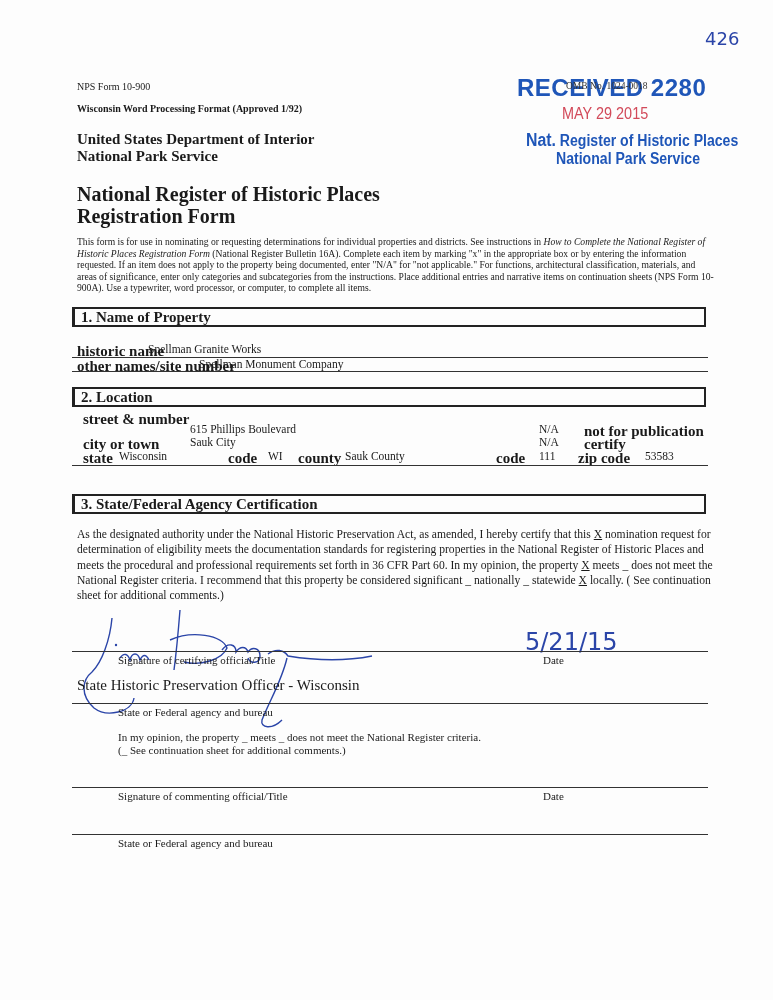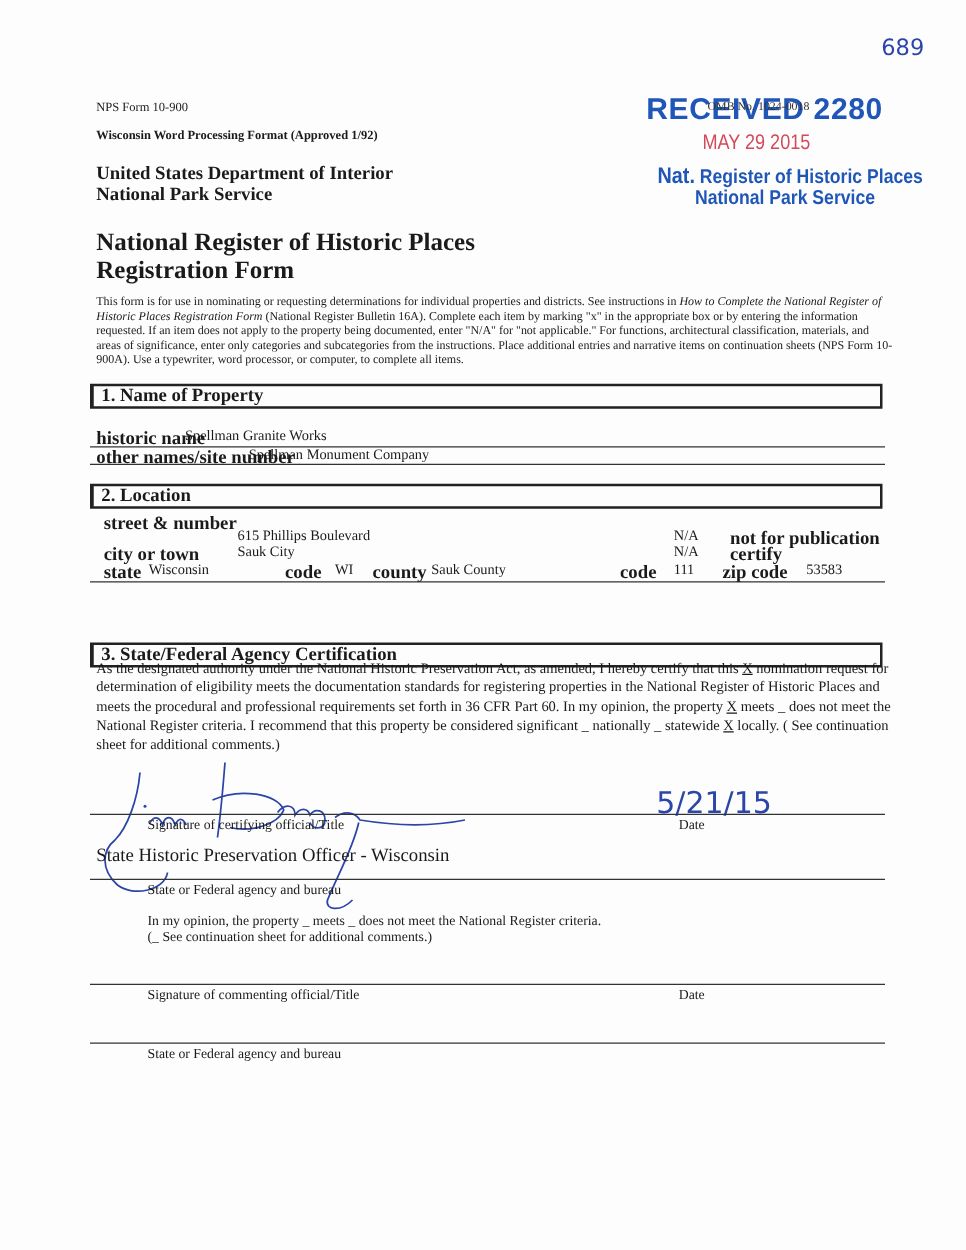--- a/index.html
+++ b/index.html
@@ -25,21 +25,21 @@
   .body-text { font-size: 11.6px; line-height: 15.3px; width: 640px; }
   .u { text-decoration: underline; }
   .stamp-blue { color: #1f56b8; font-family: "Liberation Sans", "DejaVu Sans", sans-serif; font-weight: bold; }
   .stamp-red { color: #d24a5a; font-family: "Liberation Sans", "DejaVu Sans", sans-serif; }
   .handwrite { color: #2b45a8; font-family: "DejaVu Sans", sans-serif; }
   .caption { font-size: 11px; margin-left: 41px; }
 </style>
 </head>
 <body>
 
-<div class="abs handwrite" style="left:705px;top:28px;font-size:18px;">689</div>
+<div class="abs handwrite" style="left:705px;top:28px;font-size:18px;">426</div>
 
 <div class="abs small" style="left:77px;top:81px;">NPS Form 10-900</div>
 <div class="abs small" style="left:77px;top:103px;font-weight:bold;">Wisconsin Word Processing Format (Approved 1/92)</div>
 <div class="abs hdr-bold" style="left:77px;top:131px;">United States Department of Interior</div>
 <div class="abs hdr-bold" style="left:77px;top:148px;">National Park Service</div>
 <div class="abs title" style="left:77px;top:183px;">National Register of Historic Places</div>
 <div class="abs title" style="left:77px;top:205px;">Registration Form</div>
 
 <div class="abs stamp-blue" style="left:517px;top:74px;font-size:24px;letter-spacing:0.5px;">RECEIVED 2280</div>
 <div class="abs" style="left:566px;top:81px;font-size:9.5px;color:#333;">OMB No. 1024-0018</div>
@@ -77,21 +77,21 @@
 <div class="abs lbl" style="left:228px;top:450px;">code</div>
 <div class="abs val" style="left:268px;top:450px;">WI</div>
 <div class="abs lbl" style="left:298px;top:450px;">county</div>
 <div class="abs val" style="left:345px;top:450px;">Sauk County</div>
 <div class="abs lbl" style="left:496px;top:450px;">code</div>
 <div class="abs val" style="left:539px;top:450px;">111</div>
 <div class="abs lbl" style="left:578px;top:450px;">zip code</div>
 <div class="abs val" style="left:645px;top:450px;">53583</div>
 <div class="rule" style="left:72px;top:465px;width:636px;"></div>
 
-<div class="section-box" style="top:494px;margin-top:20px;">
+<div class="section-box" style="top:494px;">
     <span>3. State/Federal Agency Certification</span>
   </div>
 <div class="abs body-text" style="left:77px;top:527px;"><span>As the designated authority under the National Historic Preservation Act, as amended, I hereby certify that this </span><span class="u">X</span><span> nomination request for determination of eligibility meets the documentation standards for registering properties in the National Register of Historic Places and meets the procedural and professional requirements set forth in 36 CFR Part 60. In my opinion, the property </span><span class="u">X</span><span> meets _ does not meet the National Register criteria. I recommend that this property be considered significant _ nationally _ statewide </span><span class="u">X</span><span> locally. ( See continuation sheet for additional comments.)</span></div>
 
 <svg class="abs" style="left:72px;top:600px;" width="320" height="130" viewBox="0 0 320 130">
   <path d="M40 18 C38 40, 30 62, 20 72 C10 80, 8 95, 22 108 C35 118, 60 112, 62 98" fill="none" stroke="#2b45a8" stroke-width="1.4"></path>
   <path d="M48 58 c4 -6 8 -4 10 2 c2 -8 8 -8 10 0 c3 -6 6 -6 9 0" fill="none" stroke="#2b45a8" stroke-width="1.4"></path>
   <circle cx="44" cy="45" r="1.2" fill="#2b45a8"></circle>
   <path d="M108 10 C106 35, 104 55, 102 70 M98 40 C120 30, 150 35, 155 48 C150 60, 128 66, 112 62" fill="none" stroke="#2b45a8" stroke-width="1.4"></path>
   <path d="M150 50 c6 -8 14 -6 14 2 c4 -6 10 -6 12 0 c4 -6 12 -4 12 4 c0 8 -10 8 -12 2 M196 54 c8 -6 16 -4 20 2 C240 60, 270 62, 300 56" fill="none" stroke="#2b45a8" stroke-width="1.4"></path>

